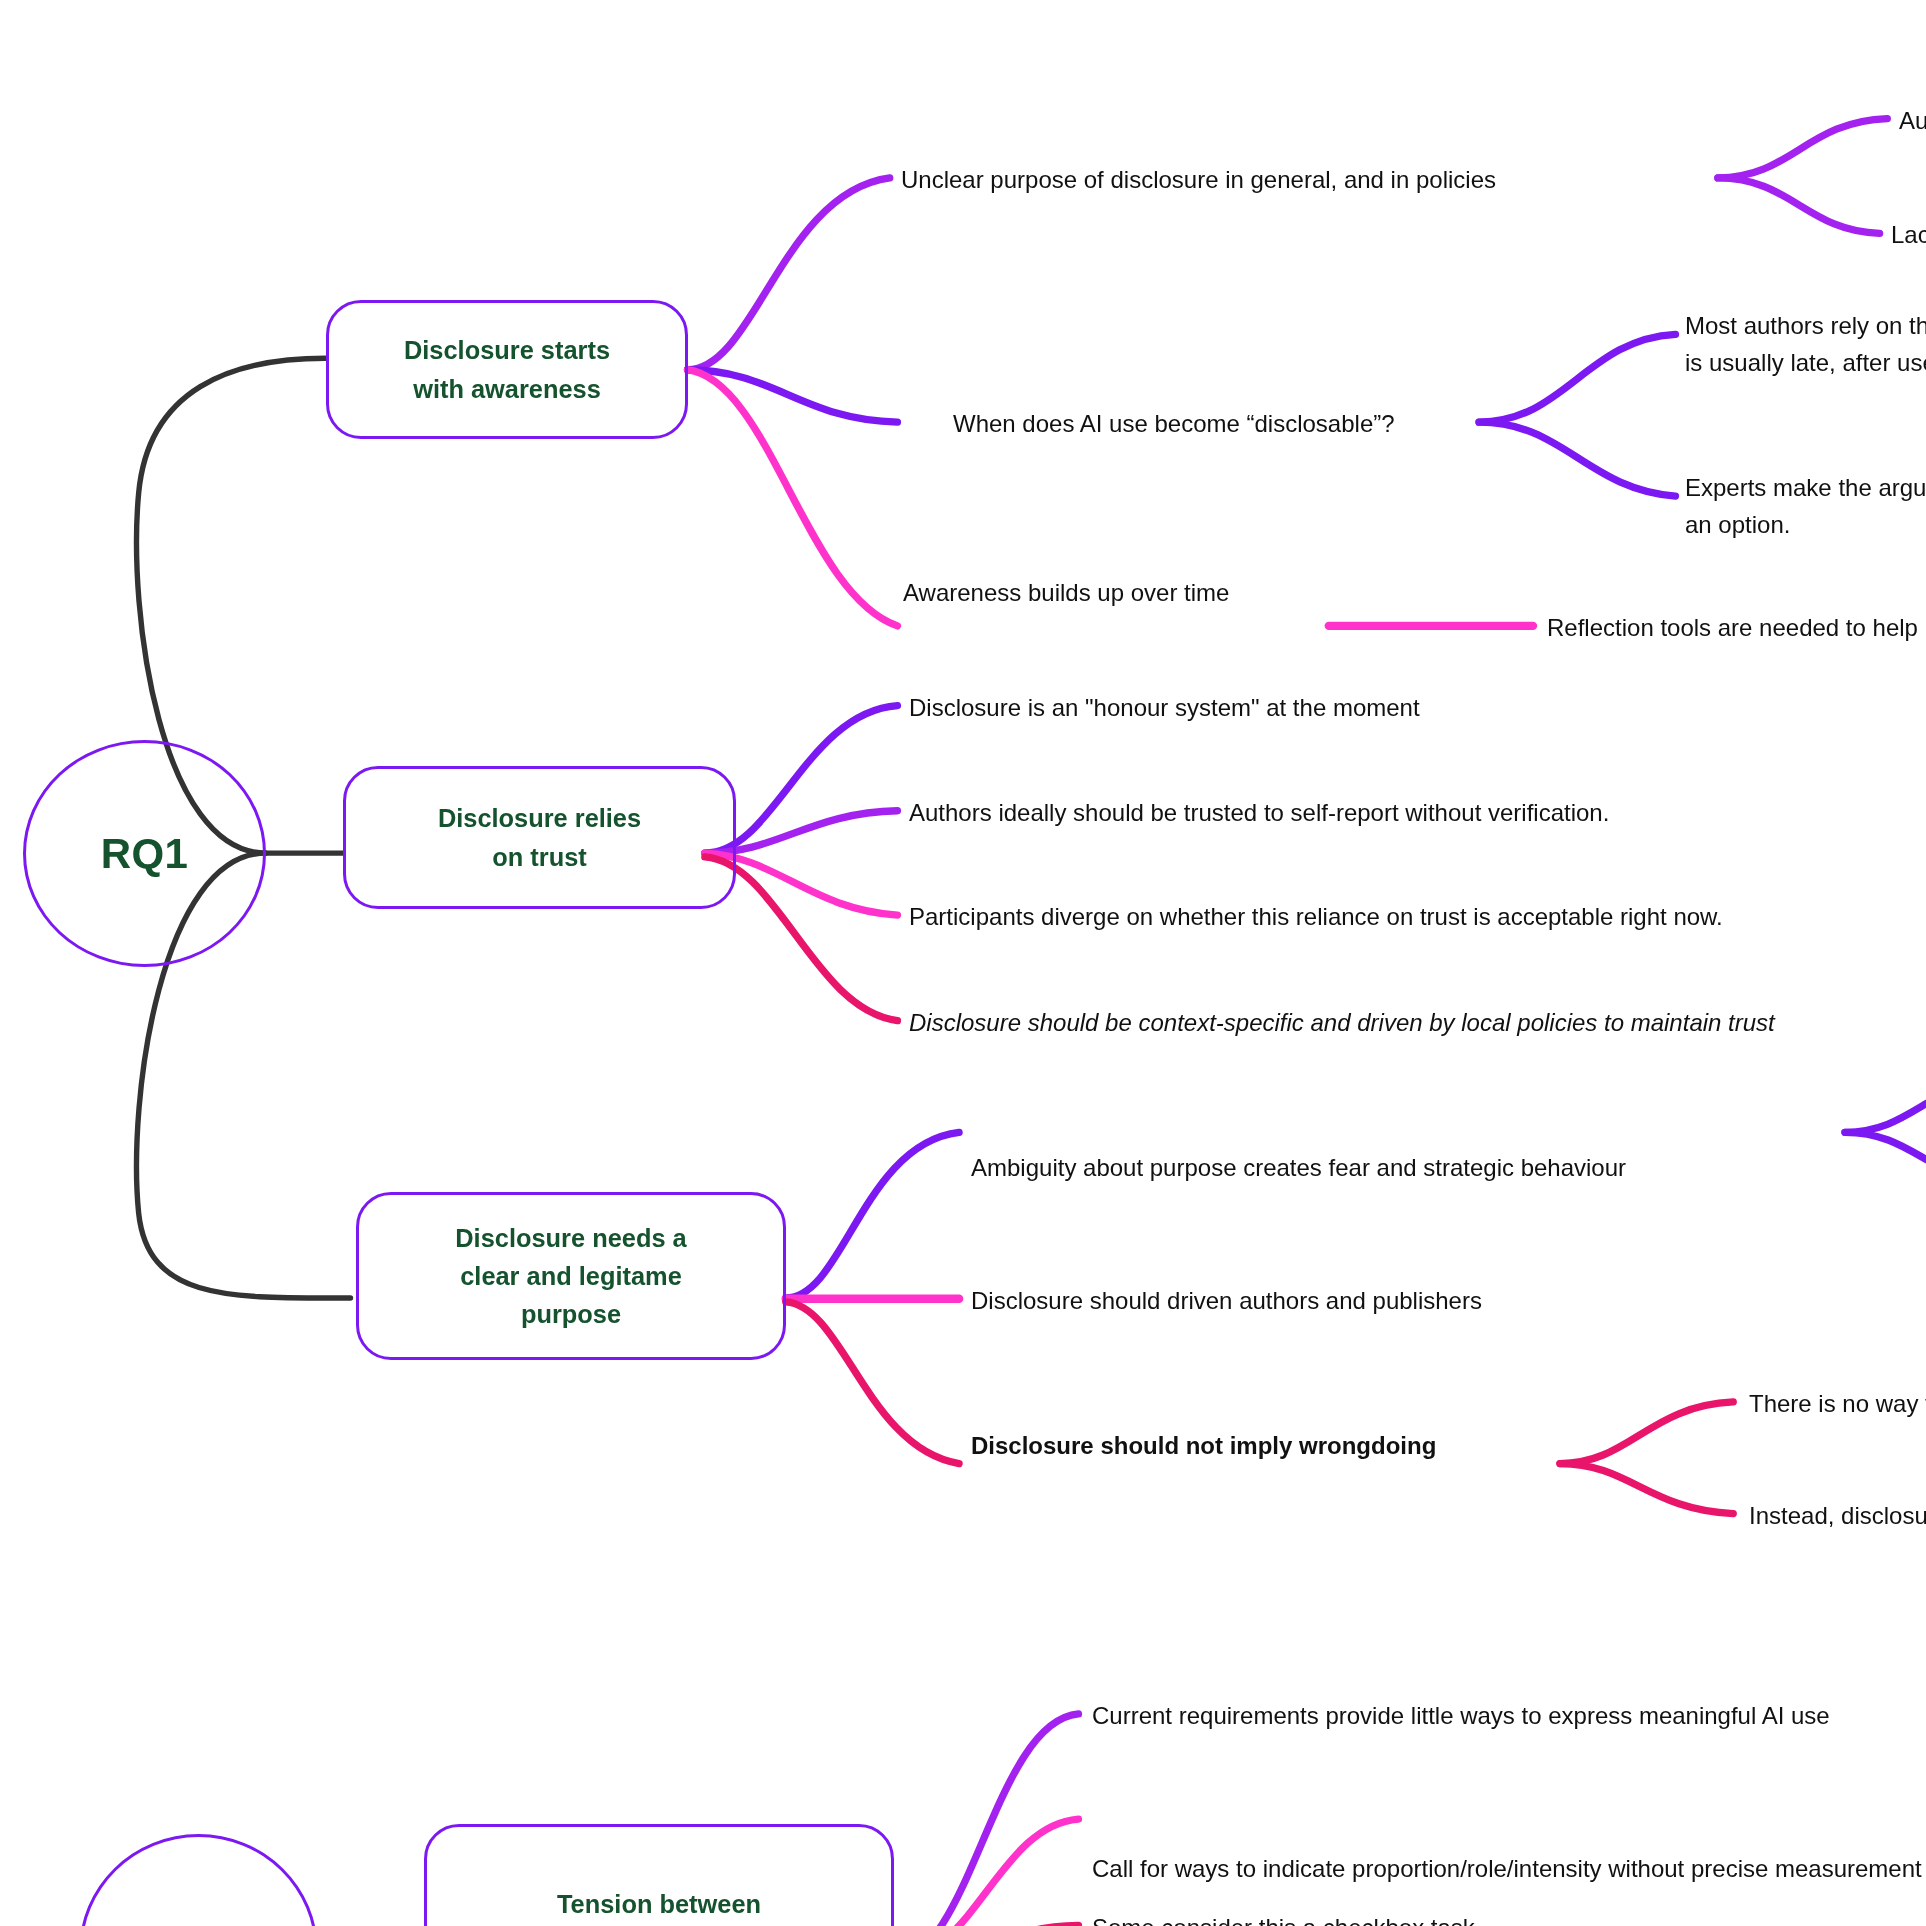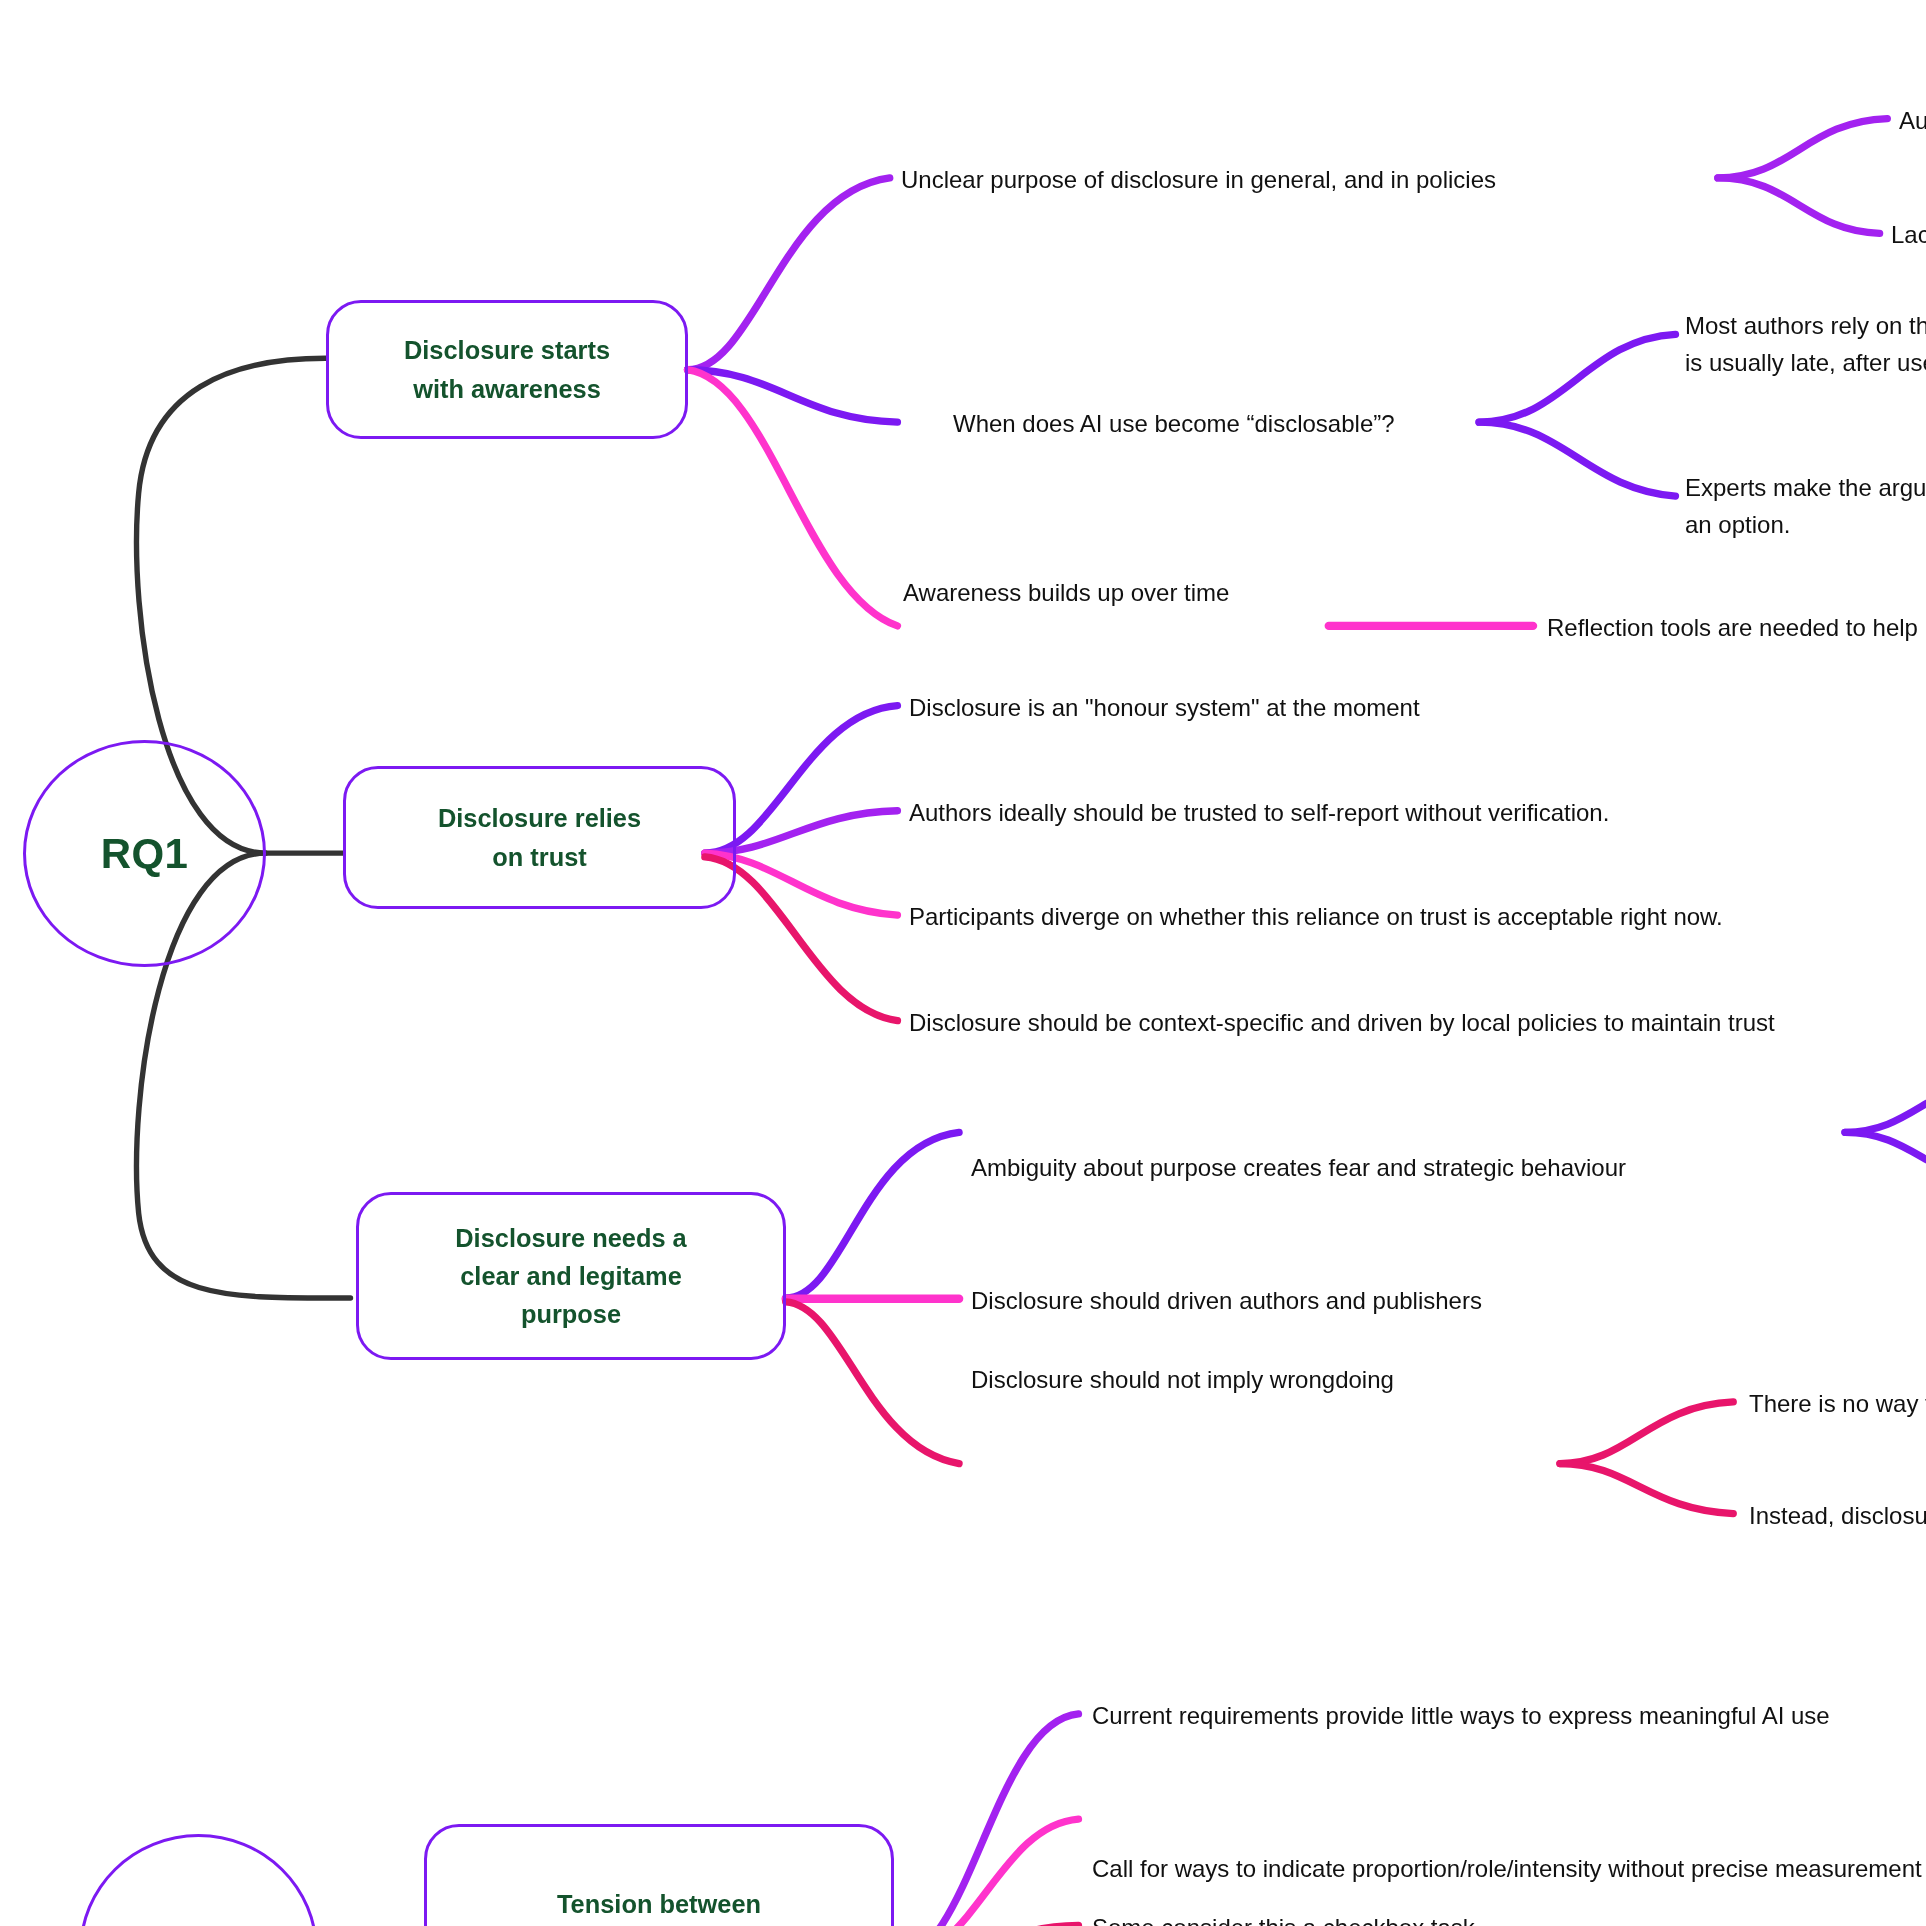--- a/index.html
+++ b/index.html
@@ -109,27 +109,27 @@
 an option.</div>
 
   <div class="leaf" style="left:1547px;top:609px;">Reflection tools are needed to help researchers notice and make sense of AI use as it happens.</div>
 
   <div class="leaf" style="left:909px;top:689px;">Disclosure is an "honour system" at the moment</div>
 
   <div class="leaf" style="left:909px;top:794px;">Authors ideally should be trusted to self-report without verification.</div>
 
   <div class="leaf" style="left:909px;top:898px;">Participants diverge on whether this reliance on trust is acceptable right now.</div>
 
-  <div class="leaf" style="left:909px;top:1004px;">Disclosure should be context-specific and driven by local policies to maintain trust</div>
+  <div class="leaf" style="left:909px;top:1004px;font-style:italic;">Disclosure should be context-specific and driven by local policies to maintain trust</div>
 
   <div class="leaf" style="left:971px;top:1116px;margin-top:33px;">Ambiguity about purpose creates fear and strategic behaviour</div>
 
   <div class="leaf" style="left:971px;top:1282px;">Disclosure should driven authors and publishers</div>
 
-  <div class="leaf" style="left:971px;top:1361px;">Disclosure should not imply wrongdoing</div>
+  <div class="leaf" style="left:971px;top:1427px;font-weight:bold;">Disclosure should not imply wrongdoing</div>
 
   <div class="leaf" style="left:1749px;top:1385px;">There is no way to check, so people will underreport if the purpose is to catch a wrongdoing</div>
 
   <div class="leaf" style="left:1749px;top:1497px;">Instead, disclosure should be highlighting innovative uses of AI</div>
 
   <div class="leaf" style="left:1092px;top:1697px;">Current requirements provide little ways to express meaningful AI use</div>
 
   <div class="leaf" style="left:1092px;top:1802px;margin-top:48px;">Call for ways to indicate proportion/role/intensity without precise measurement</div>
 
   <div class="leaf" style="left:1092px;top:1909px;">Some consider this a checkbox task</div>

